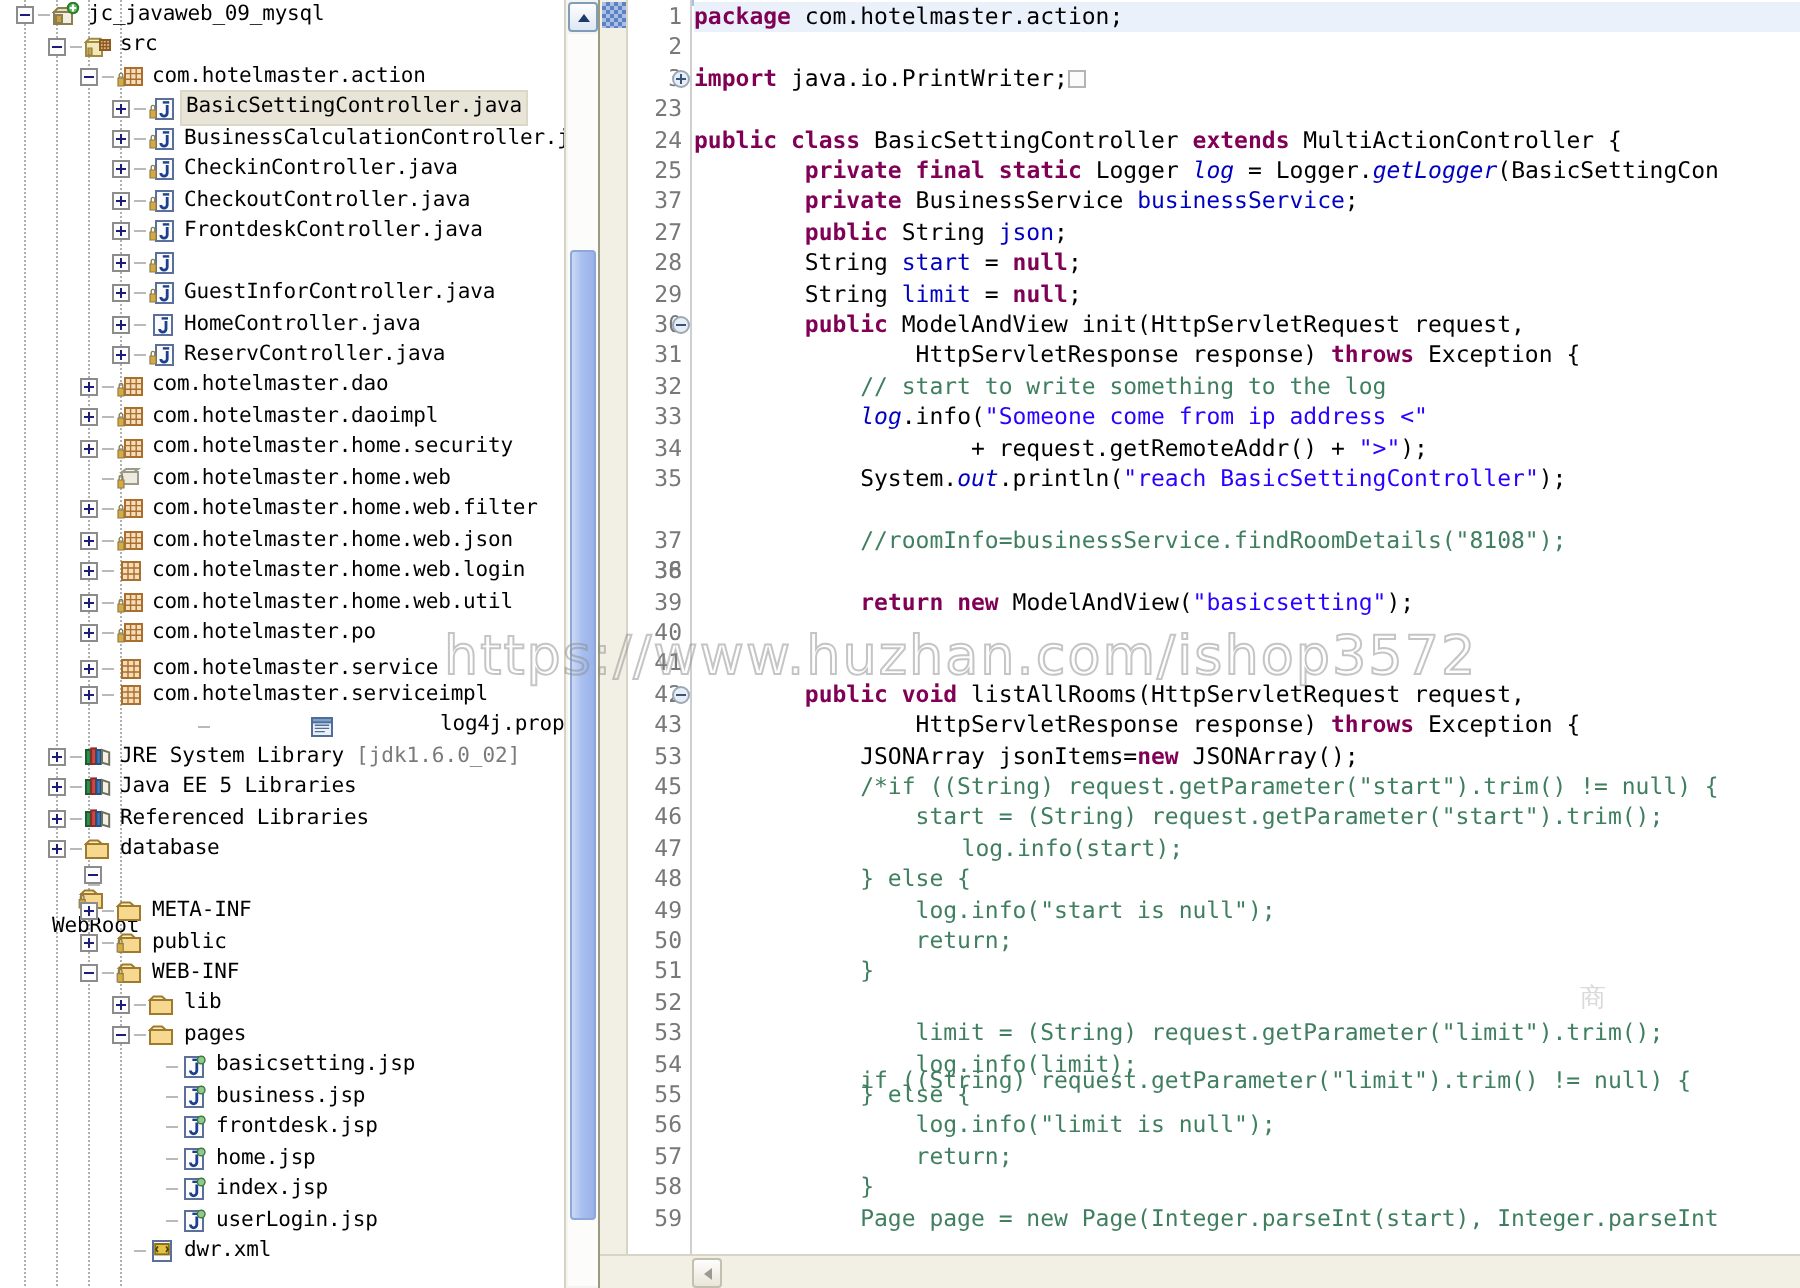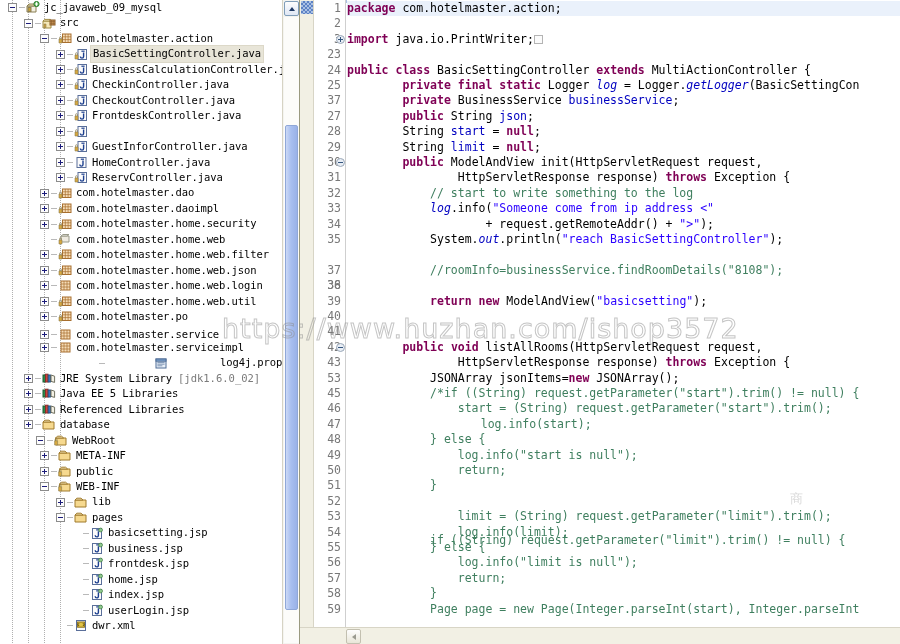--- a/index.html
+++ b/index.html
@@ -685,21 +685,21 @@
             <span class="tog plus"></span>
             <span class="dash"></span>
             <span class="ico">
               <svg width="14" height="13" viewBox="0 0 14 13">
                 <path d="M1 4h11v7H1z" fill="#f6d98f" stroke="#a07a2c"></path>
                 <path d="M1 4l1.8-1.8h4.2L9 4z" fill="#fbeec2" stroke="#a07a2c"></path>
               </svg>
             </span>
             <span class="lbl">database</span>
           </div>
-          <div class="row" style="top:432.59999999999997px;position:absolute;left:36px;">
+          <div class="row" style="top:432.59999999999997px;position:absolute;left:25px;flex-direction:column;">
             <span class="tog"></span>
             <span class="dash"></span>
             <span class="ico">
               <svg width="14" height="13" viewBox="0 0 14 13">
                 <path d="M1.6 4h10.4v7H1.6z" fill="#f6d98f" stroke="#a07a2c"></path>
                 <path d="M1.6 4l1.8-1.8h4.2L9.6 4z" fill="#fbeec2" stroke="#a07a2c"></path>
                 <path d="M0.6 6.8h3v4.2h-3z" fill="#d8a93f" stroke="#8a7e52" stroke-width="0.6"></path>
                 <path d="M1.2 6.8V5.5a0.9 0.9 0 0 1 1.8 0v1.3" fill="none" stroke="#8a7e52" stroke-width="0.7"></path>
               </svg>
             </span>

